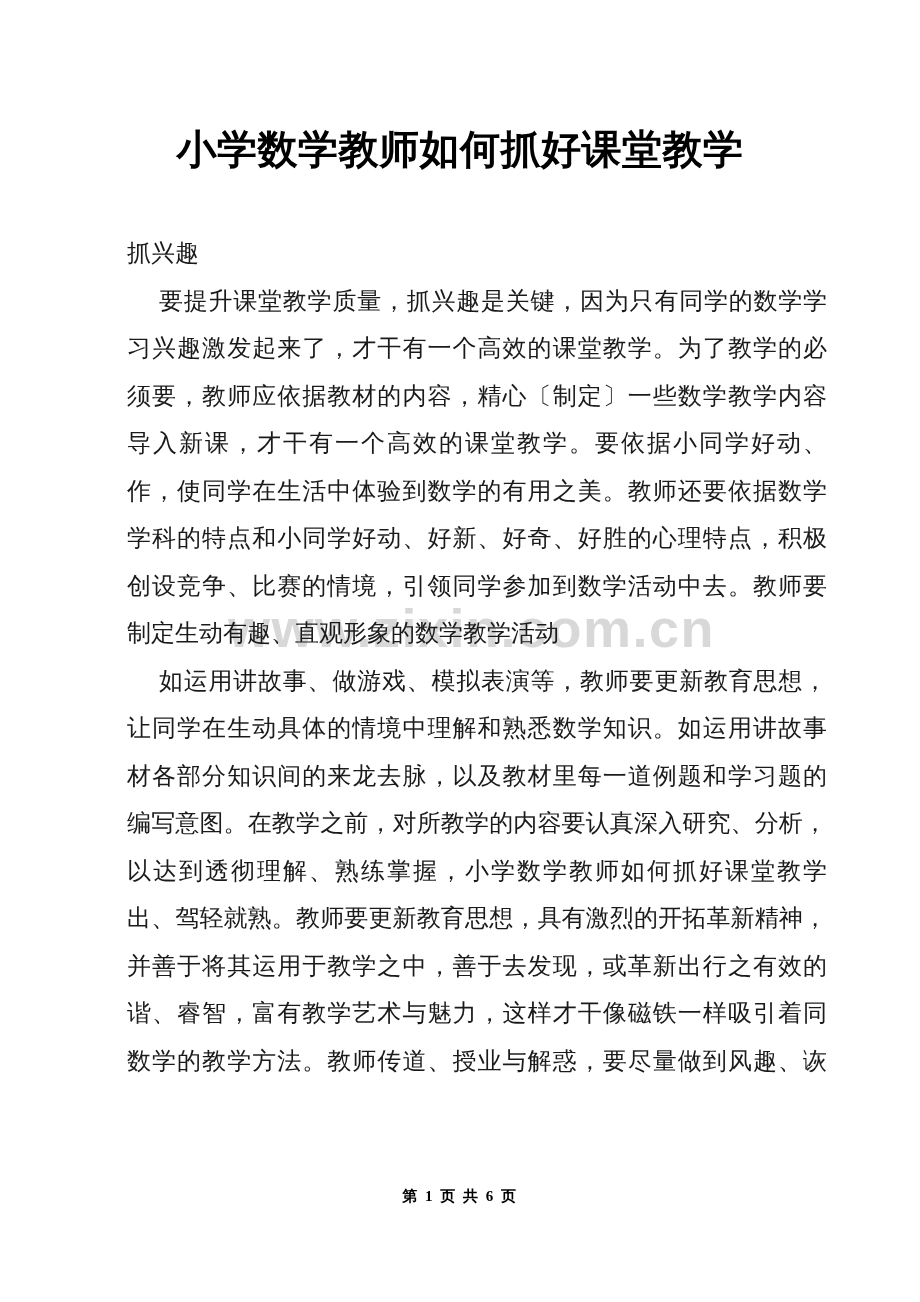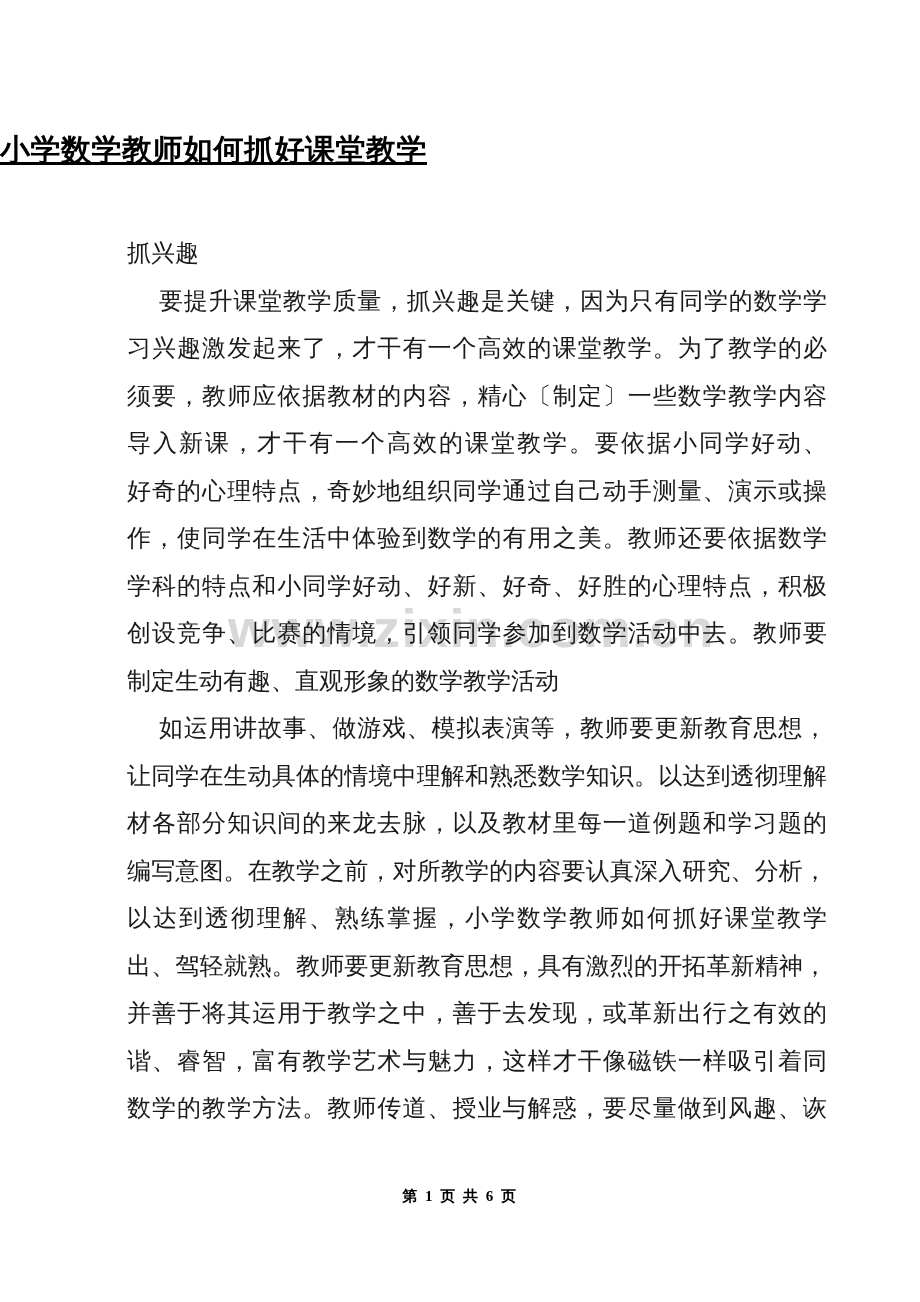--- a/index.html
+++ b/index.html
@@ -19,28 +19,27 @@
     width: 920px;
     height: 1302px;
     background: var(--bg);
     overflow: hidden;
   }
   .doc-title {
     position: absolute;
     top: 128px;
     left: 0;
     width: 100%;
-    text-align: left;
-    font-size: 30px;
+    text-align: center;
+    font-size: 40px;
     font-weight: bold;
     color: var(--title-text);
     letter-spacing: 0.5px;
     line-height: 44px;
     z-index: 2;
-    text-decoration: underline;
   }
   .watermark {
     position: absolute;
     left: 228px;
     top: 601px;
     font-family: Liberation Sans, sans-serif;
     font-size: 54px;
     line-height: 54px;
     font-weight: bold;
     color: var(--watermark);
@@ -91,27 +90,26 @@
   <div class="doc-title">小学数学教师如何抓好课堂教学</div>
 
   <div class="watermark">www.zixin.com.cn</div>
 
   <div class="body-text">
       <div class="line">抓兴趣</div>
       <div class="line indent justify">要提升课堂教学质量，抓兴趣是关键，因为只有同学的数学学</div>
       <div class="line justify">习兴趣激发起来了，才干有一个高效的课堂教学。为了教学的必</div>
       <div class="line justify">须要，教师应依据教材的内容，精心〔制定〕一些数学教学内容</div>
       <div class="line justify">导入新课，才干有一个高效的课堂教学。要依据小同学好动、</div>
-      <div class="line justify">好奇的心理特点，奇妙地组织同学通过自己动手测量、演示或操</div>
       <div class="line justify">作，使同学在生活中体验到数学的有用之美。教师还要依据数学</div>
       <div class="line justify">学科的特点和小同学好动、好新、好奇、好胜的心理特点，积极</div>
       <div class="line justify">创设竞争、比赛的情境，引领同学参加到数学活动中去。教师要</div>
       <div class="line">制定生动有趣、直观形象的数学教学活动</div>
       <div class="line indent justify">如运用讲故事、做游戏、模拟表演等，教师要更新教育思想，</div>
-      <div class="line justify">让同学在生动具体的情境中理解和熟悉数学知识。以达到透彻理解</div>
+      <div class="line justify">让同学在生动具体的情境中理解和熟悉数学知识。如运用讲故事</div>
       <div class="line justify">材各部分知识间的来龙去脉，以及教材里每一道例题和学习题的</div>
       <div class="line justify">编写意图。在教学之前，对所教学的内容要认真深入研究、分析，</div>
       <div class="line justify">以达到透彻理解、熟练掌握，小学数学教师如何抓好课堂教学</div>
       <div class="line justify">出、驾轻就熟。教师要更新教育思想，具有激烈的开拓革新精神，</div>
       <div class="line justify">并善于将其运用于教学之中，善于去发现，或革新出行之有效的</div>
       <div class="line justify">谐、睿智，富有教学艺术与魅力，这样才干像磁铁一样吸引着同</div>
       <div class="line justify">数学的教学方法。教师传道、授业与解惑，要尽量做到风趣、诙</div>
     </div>
 
   <div class="footer">第 1 页 共 6 页</div>

